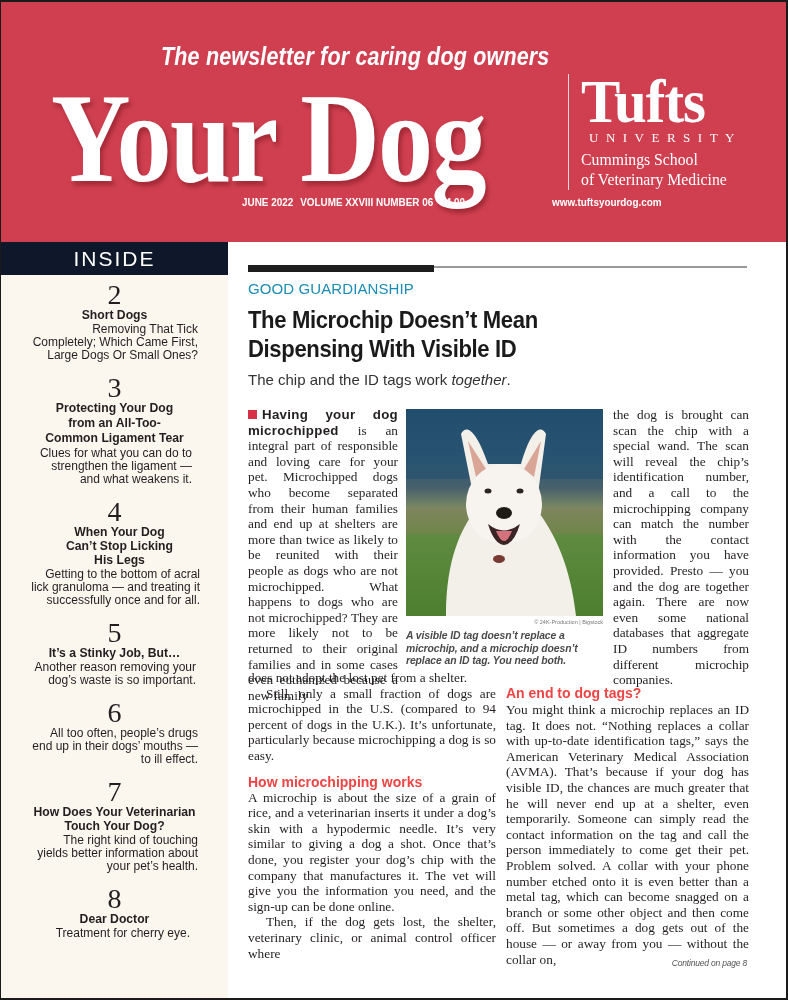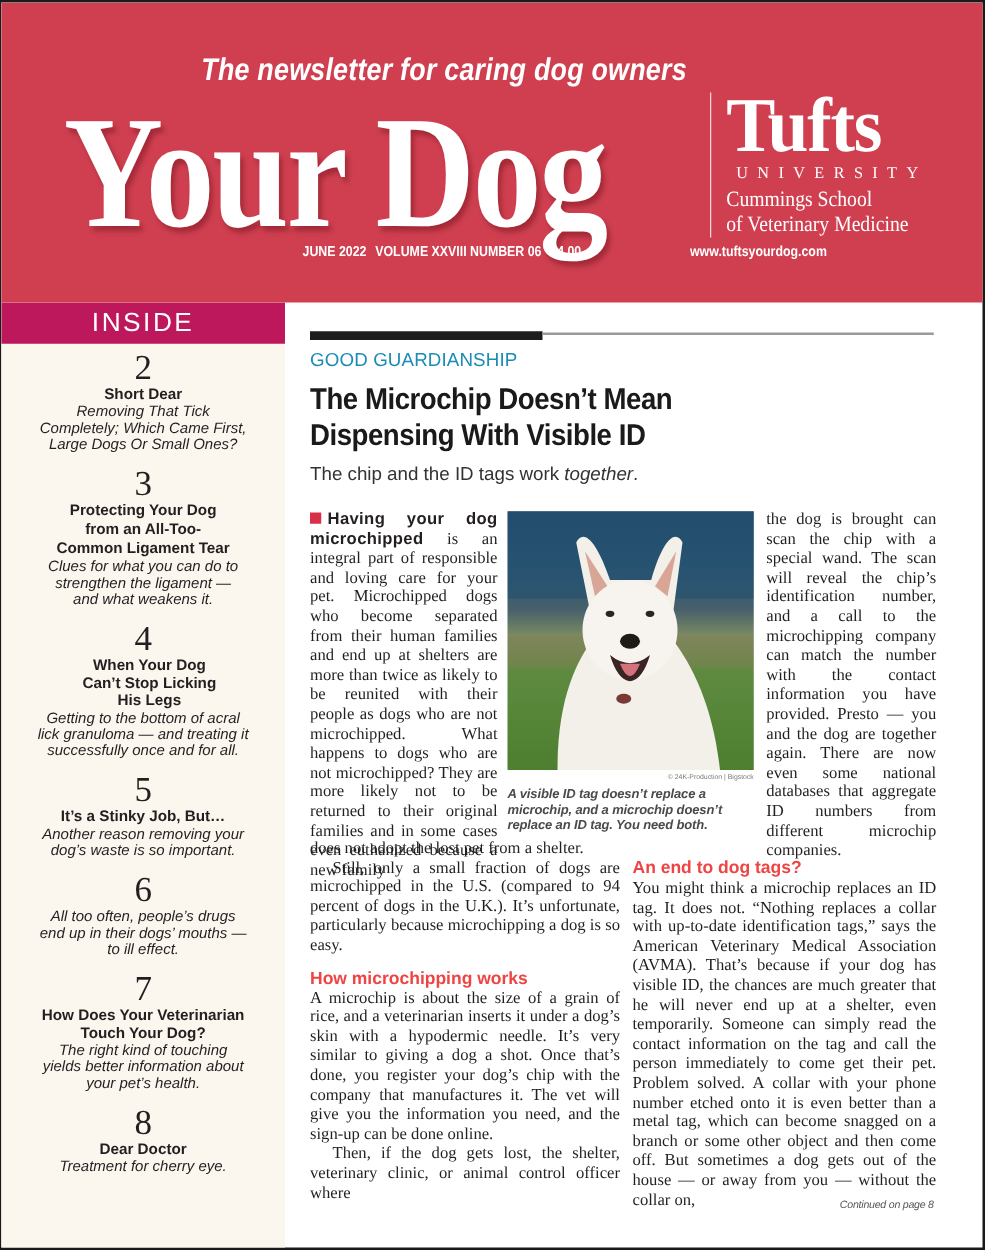--- a/index.html
+++ b/index.html
@@ -14,26 +14,26 @@
   .vrule { position: absolute; left: 567px; top: 72px; width: 1px; height: 116px; background: rgba(255,255,255,0.8); }
   .tufts { position: absolute; left: 580px; top: 68px; font-family: "Liberation Serif", serif; font-weight: bold; font-size: 62px; line-height: 1; letter-spacing: -1px; transform: scaleX(0.95); transform-origin: left top; }
   .univ { position: absolute; left: 588px; top: 128px; font-family: "Liberation Serif", serif; font-size: 13px; letter-spacing: 7.5px; }
   .school { position: absolute; left: 580px; top: 147px; font-family: "Liberation Serif", serif; font-size: 17.5px; line-height: 20px; transform: scaleX(0.9); transform-origin: left top; white-space: nowrap; }
   .issue { position: absolute; left: 241px; top: 194px; font-family: "Liberation Sans", sans-serif; font-weight: bold; font-size: 11.5px; transform: scaleX(0.86); transform-origin: left top; white-space: nowrap; }
   .issue span { margin-right: 5px; }
   .site { position: absolute; left: 551px; top: 194px; font-family: "Liberation Sans", sans-serif; font-weight: bold; font-size: 11.5px; transform: scaleX(0.86); transform-origin: left top; white-space: nowrap; }
 
   
   .sidebar { position: absolute; left: 0; top: 240px; width: 227px; height: 760px; background: #fbf6ee; }
-  .inside-bar { height: 33px; background: #be185d; color: #fff; text-align: center; font-family: "Liberation Sans", sans-serif; font-size: 21px; letter-spacing: 2px; line-height: 33px; }
+  .inside-bar { height: 33px; background: #0f172a; color: #fff; text-align: center; font-family: "Liberation Sans", sans-serif; font-size: 21px; letter-spacing: 2px; line-height: 33px; }
   .toc { padding-top: 6px; text-align: center; }
   .toc-item { margin-bottom: 12px; }
   .toc-num { font-family: "Liberation Serif", serif; font-size: 28px; line-height: 27px; color: #231f20; }
   .toc-title { font-family: "Liberation Sans", sans-serif; font-weight: bold; font-size: 12.2px; line-height: 14px; color: #231f20; padding: 0 8px; }
-  .toc-desc { font-family: "Liberation Sans", sans-serif; font-style: italic; font-size: 12px; line-height: 13px; color: #231f20; padding: 0 38px; margin-top: 1px; }
+  .toc-desc { font-family: "Liberation Sans", sans-serif; font-size: 12px; line-height: 13px; color: #231f20; padding: 0 38px; margin-top: 1px; text-align: right; }
   .toc-item.t3 .toc-title { line-height: 15px; }
 
   
   .rule-thick { position: absolute; left: 247px; top: 263px; width: 186px; height: 7px; background: #1d1d1d; }
   .rule-thin { position: absolute; left: 433px; top: 264px; width: 313px; height: 2px; background: #9a9a9a; }
   .kicker { position: absolute; left: 247px; top: 278px; font-family: "Liberation Sans", sans-serif; font-size: 15px; color: #1a8cb6; letter-spacing: 0.1px; }
   .headline { position: absolute; left: 247px; top: 303px; width: 420px; font-family: "Liberation Sans", sans-serif; font-weight: bold; font-size: 24px; line-height: 29px; color: #1a1a1a; letter-spacing: -0.4px; transform: scaleX(0.92); transform-origin: left top; }
   .dek { position: absolute; left: 247px; top: 369px; font-family: "Liberation Sans", sans-serif; font-size: 15px; color: #333; }
   .dek em { font-style: italic; }
 
@@ -75,21 +75,21 @@
       <span>$4.00</span>
     </div>
     <div class="site">www.tuftsyourdog.com</div>
   </header>
 
   <aside class="sidebar">
     <div class="inside-bar">INSIDE</div>
     <div class="toc">
       <div class="toc-item">
         <div class="toc-num">2</div>
-        <div class="toc-title">Short Dear</div>
+        <div class="toc-title">Short Dogs</div>
         <div class="toc-desc" style="padding:0 30px;">Removing That Tick Completely; Which Came First, Large Dogs Or Small Ones?</div>
       </div>
       <div class="toc-item t3">
         <div class="toc-num">3</div>
         <div class="toc-title" style="padding:0 42px;">Protecting Your Dog from an All-Too-Common Ligament Tear</div>
         <div class="toc-desc" style="padding:0 36px;">Clues for what you can do to strengthen the ligament — and what weakens it.</div>
       </div>
       <div class="toc-item">
         <div class="toc-num">4</div>
         <div class="toc-title" style="padding:0 54px;margin-left:10px;">When Your Dog Can’t Stop Licking His Legs</div>

